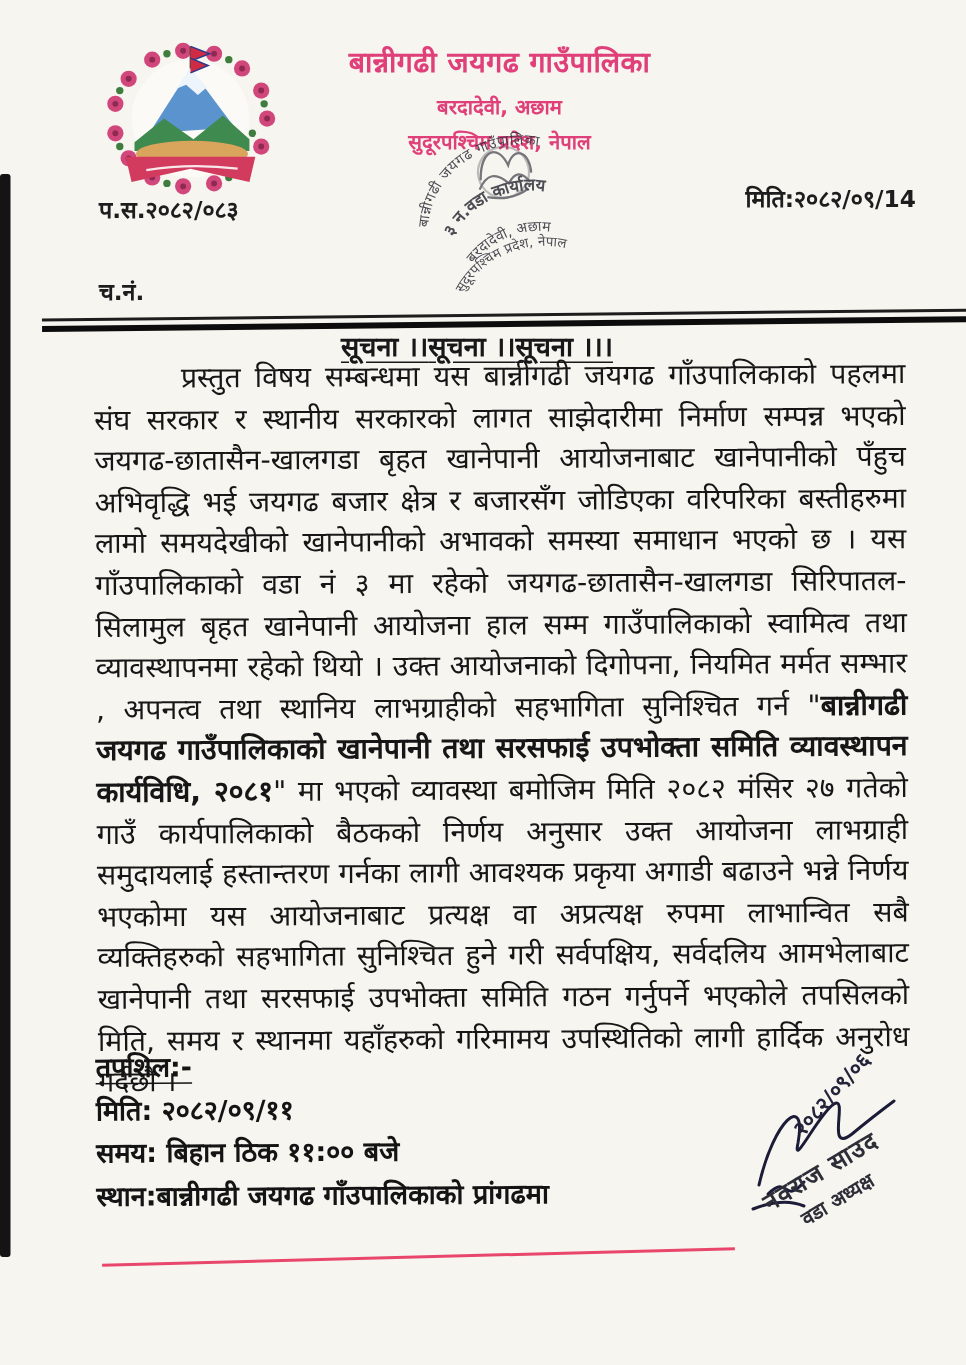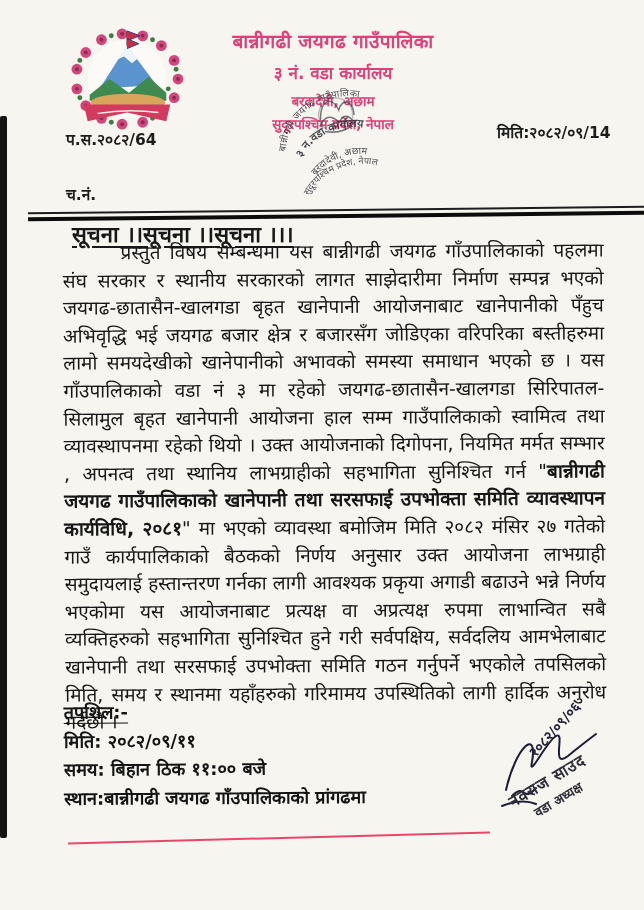--- a/index.html
+++ b/index.html
@@ -22,22 +22,22 @@
   .chn{left:66px;top:159px;margin-top:24px;}
 
   
   .stamp{position:absolute;left:268px;top:82px;width:150px;height:125px;transform:rotate(-12deg);opacity:.85;}
   .stamp text{fill:#30303a;}
 
   
   .sep{position:absolute;left:28px;top:209px;width:625px;height:3px;
        border-top:2px solid #1d1d1d;border-bottom:4px solid #0c0c0c;transform:rotate(-0.6deg);}
 
-  .notices{position:absolute;left:72px;top:218px;width:492px;display:flex;justify-content:flex-start;
-           font-size:22px;font-weight:bold;}
+  .notices{position:absolute;left:72px;top:218px;width:492px;display:flex;justify-content:center;
+           font-size:18px;font-weight:bold;}
   .notices span{text-decoration:underline;text-underline-offset:4px;}
 
   
   .body-text{position:absolute;left:64px;top:238px;width:541px;font-size:19px;line-height:27.6px;
              text-align:justify;text-indent:58px;transform:rotate(-0.35deg);color:#161616;}
   .body-text .b{font-weight:bold;}
 
   
   .tapasil{position:absolute;left:64px;top:698px;font-size:18px;font-weight:bold;line-height:28.5px;
            transform:rotate(-0.35deg);color:#141414;}
@@ -115,26 +115,25 @@
     <ellipse cx="61" cy="78" rx="38" ry="9" fill="#d9a45c"></ellipse>
     <path d="M16,80 L104,80 L100,97 L60,88 L20,97 Z" fill="#d23a5e"></path>
     <path d="M30,89 Q60,84 92,88" stroke="#f8e8ec" stroke-width="1.5" fill="none"></path>
     <line x1="60" y1="5" x2="60" y2="20" stroke="#444" stroke-width="1.2"></line>
     <path d="M60,5 L73,10 L60,15" fill="#cf2b44" stroke="#2b3a8c" stroke-width="1"></path>
     <path d="M60,13 L72,18 L60,23" fill="#cf2b44" stroke="#2b3a8c" stroke-width="1"></path>
   </svg>
 
   <div class="head">
     <div class="l1">बान्नीगढी जयगढ गाउँपालिका</div>
-    <div class="l2">३ नं. वडा कार्यालय</div>
     <div class="l3">बरदादेवी, अछाम</div>
     <div class="l4">सुदूरपश्चिम प्रदेश, नेपाल</div>
   </div>
 
-  <div class="meta ref">प.स.२०८२/64</div>
+  <div class="meta ref">प.स.२०८२/०८३</div>
   <div class="meta date">मिति:२०८२/०९/14</div>
   <div class="meta chn">च.नं.</div>
 
   <svg class="stamp" viewBox="0 0 150 125">
     <defs>
       <path id="sa1" d="M 16,64 A 60,56 0 0 1 134,58"></path>
       <path id="sa2" d="M 24,82 A 55,49 0 0 1 128,77"></path>
       <path id="sa3" d="M 32,99 A 51,45 0 0 1 120,94"></path>
       <path id="sa4" d="M 26,112 A 58,52 0 0 1 126,108"></path>
     </defs>

